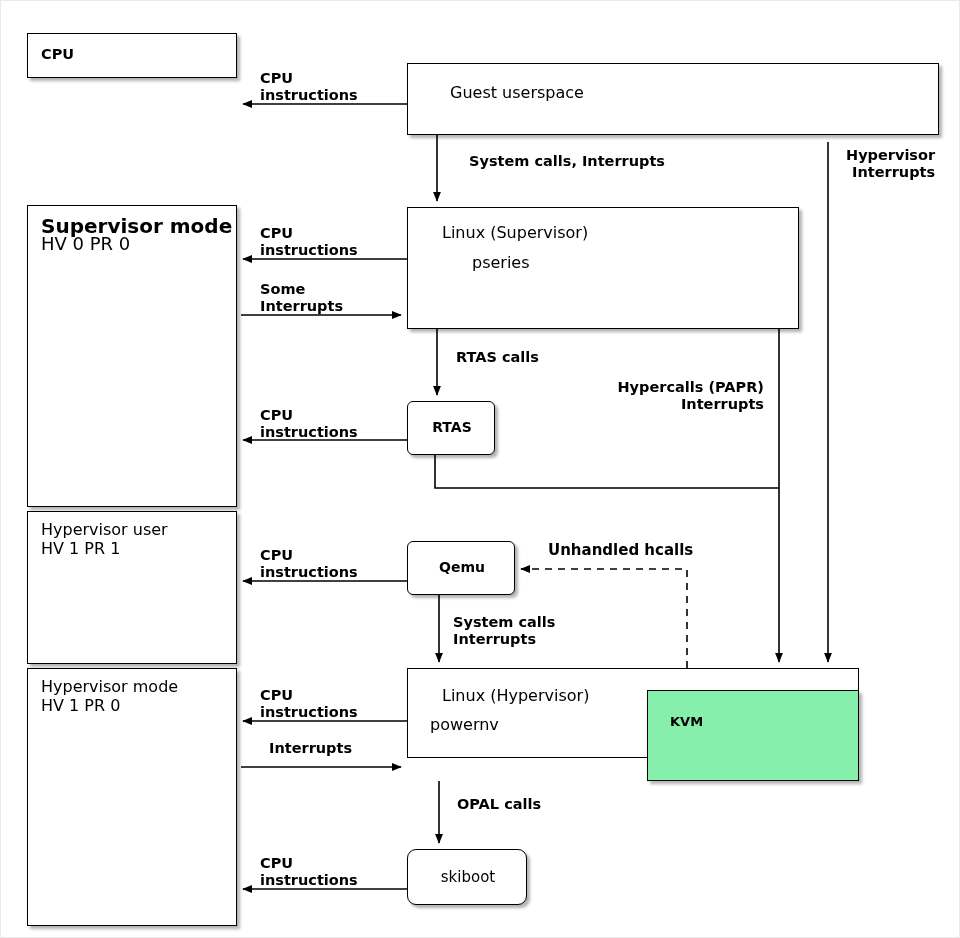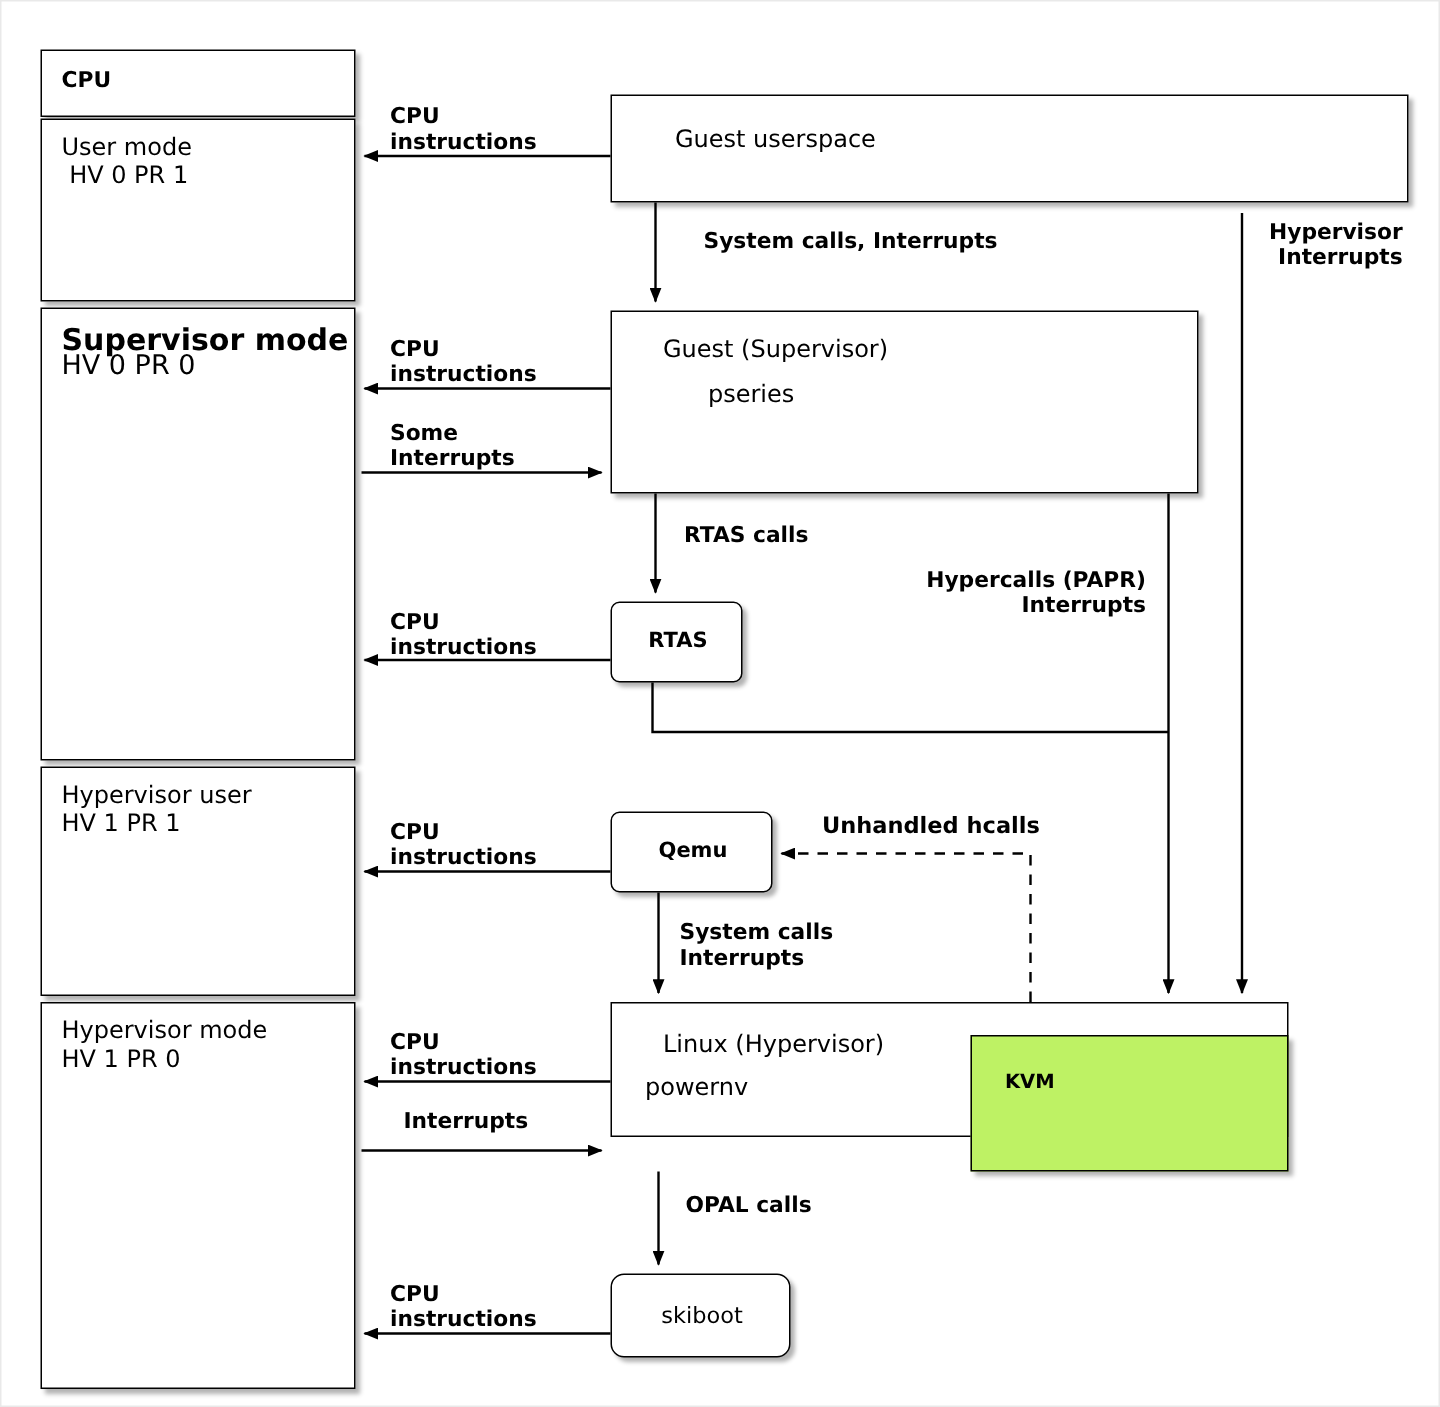--- a/index.html
+++ b/index.html
@@ -14,21 +14,21 @@
   }
   .box{
     position:absolute;
     background:#ffffff;
     border:1.5px solid #000000;
     box-sizing:border-box;
     box-shadow:3px 3px 3px rgba(0,0,0,0.30);
   }
   .box.round{border-radius:6px;}
   .box.plain{box-shadow:none;}
-  .box.gray{background:#bef264;}
+  .box.gray{background:#86efac;}
   .boxlabel{
     position:absolute;
     color:#000;
     white-space:pre;
     line-height:1.12;
   }
   .lbl{
     position:absolute;
     color:#000;
     white-space:pre;
@@ -43,24 +43,20 @@
 </style>
 </head>
 <body>
 
 <div id="canvas">
 
   <div class="box" style="left:26px;top:32px;width:210px;height:45px;">
     <div class="boxlabel" style="left:13px;top:12px;font-size:14.5px;font-weight:bold;">CPU</div>
   </div>
 
-  <div class="box" style="left:26px;top:78px;width:210px;height:122px;">
-    <div class="boxlabel" style="left:13px;top:9px;font-size:16px;">User mode</div>
-    <div class="boxlabel" style="left:13px;top:28px;font-size:16px;"> HV 0 PR 1</div>
-  </div>
 
   <div class="box" style="left:26px;top:204px;width:210px;height:302px;">
     <div class="boxlabel" style="left:13px;top:9px;font-size:20px;font-weight:bold;">Supervisor mode</div>
     <div class="boxlabel" style="left:13px;top:28px;font-size:18px;">HV 0 PR 0</div>
   </div>
 
   <div class="box" style="left:26px;top:510px;width:210px;height:153px;text-align:center;">
     <div class="boxlabel" style="left:13px;top:9px;font-size:16px;">Hypervisor user</div>
     <div class="boxlabel" style="left:13px;top:28px;font-size:16px;">HV 1 PR 1</div>
   </div>
@@ -68,21 +64,21 @@
   <div class="box" style="left:26px;top:667px;width:210px;height:258px;">
     <div class="boxlabel" style="left:13px;top:9px;font-size:16px;">Hypervisor mode</div>
     <div class="boxlabel" style="left:13px;top:28px;font-size:16px;">HV 1 PR 0</div>
   </div>
 
   <div class="box" style="left:406px;top:62px;width:532px;height:72px;text-decoration:underline;">
     <div class="boxlabel" style="left:42px;top:20px;font-size:16px;">Guest userspace</div>
   </div>
 
   <div class="box" style="left:406px;top:206px;width:392px;height:122px;">
-    <div class="boxlabel" style="left:34px;top:16px;font-size:16px;">Guest (Supervisor)</div>
+    <div class="boxlabel" style="left:34px;top:16px;font-size:16px;">Linux (Supervisor)</div>
     <div class="boxlabel" style="left:64px;top:46px;font-size:16px;">pseries</div>
   </div>
 
   <div class="box round" style="left:406px;top:400px;width:88px;height:54px;">
     <div class="boxlabel" style="left:0;top:18px;width:88px;text-align:center;font-size:14px;font-weight:bold;">RTAS</div>
   </div>
 
   <div class="box round" style="left:406px;top:540px;width:108px;height:54px;">
     <div class="boxlabel" style="left:0;top:18px;width:108px;text-align:center;font-size:14px;font-weight:bold;">Qemu</div>
   </div>

